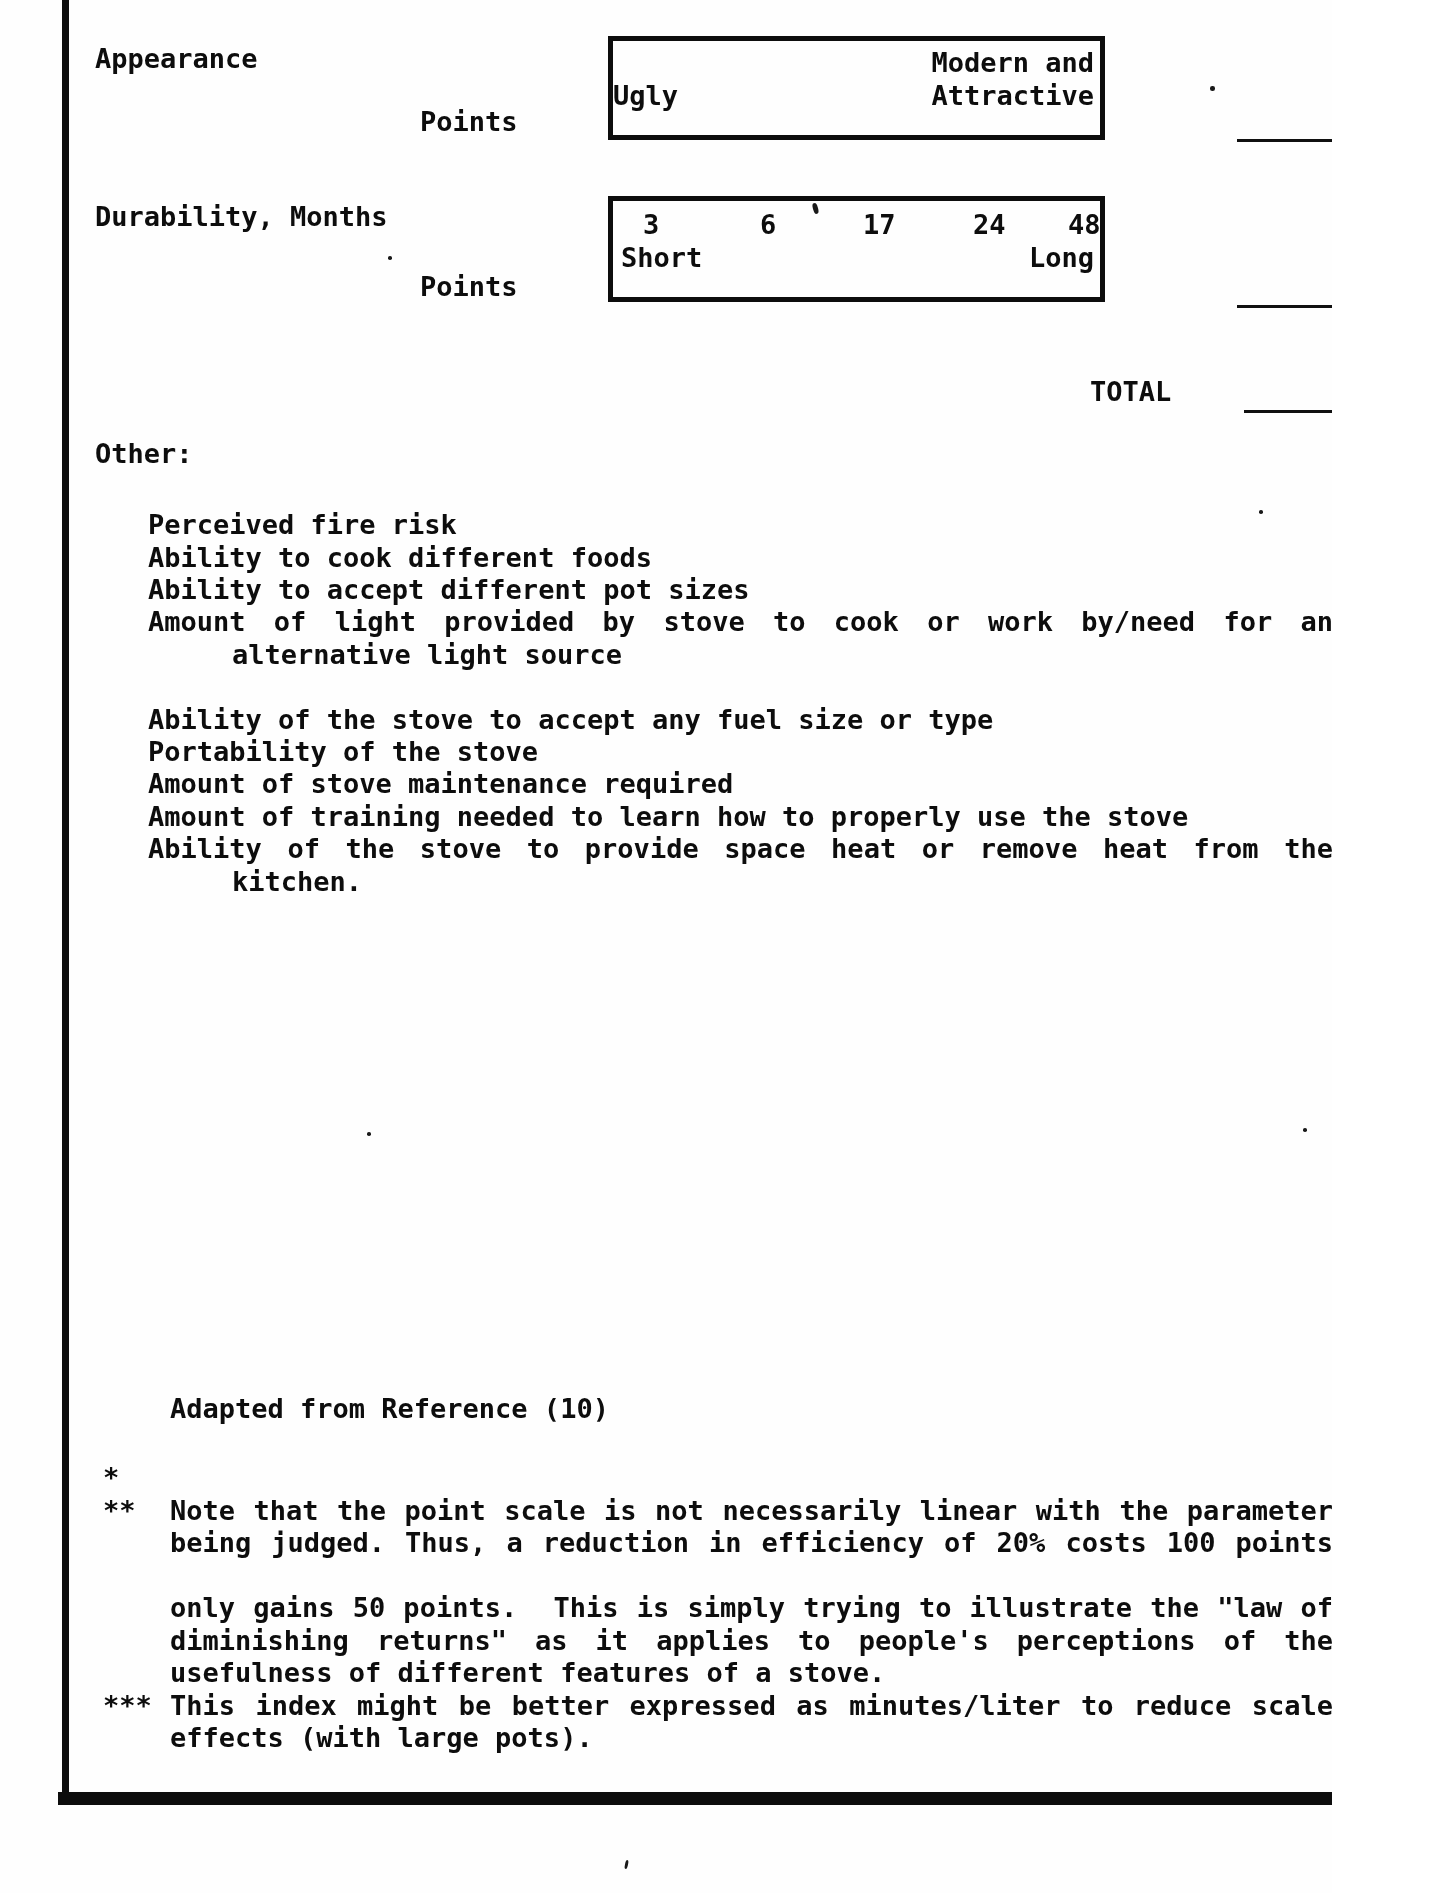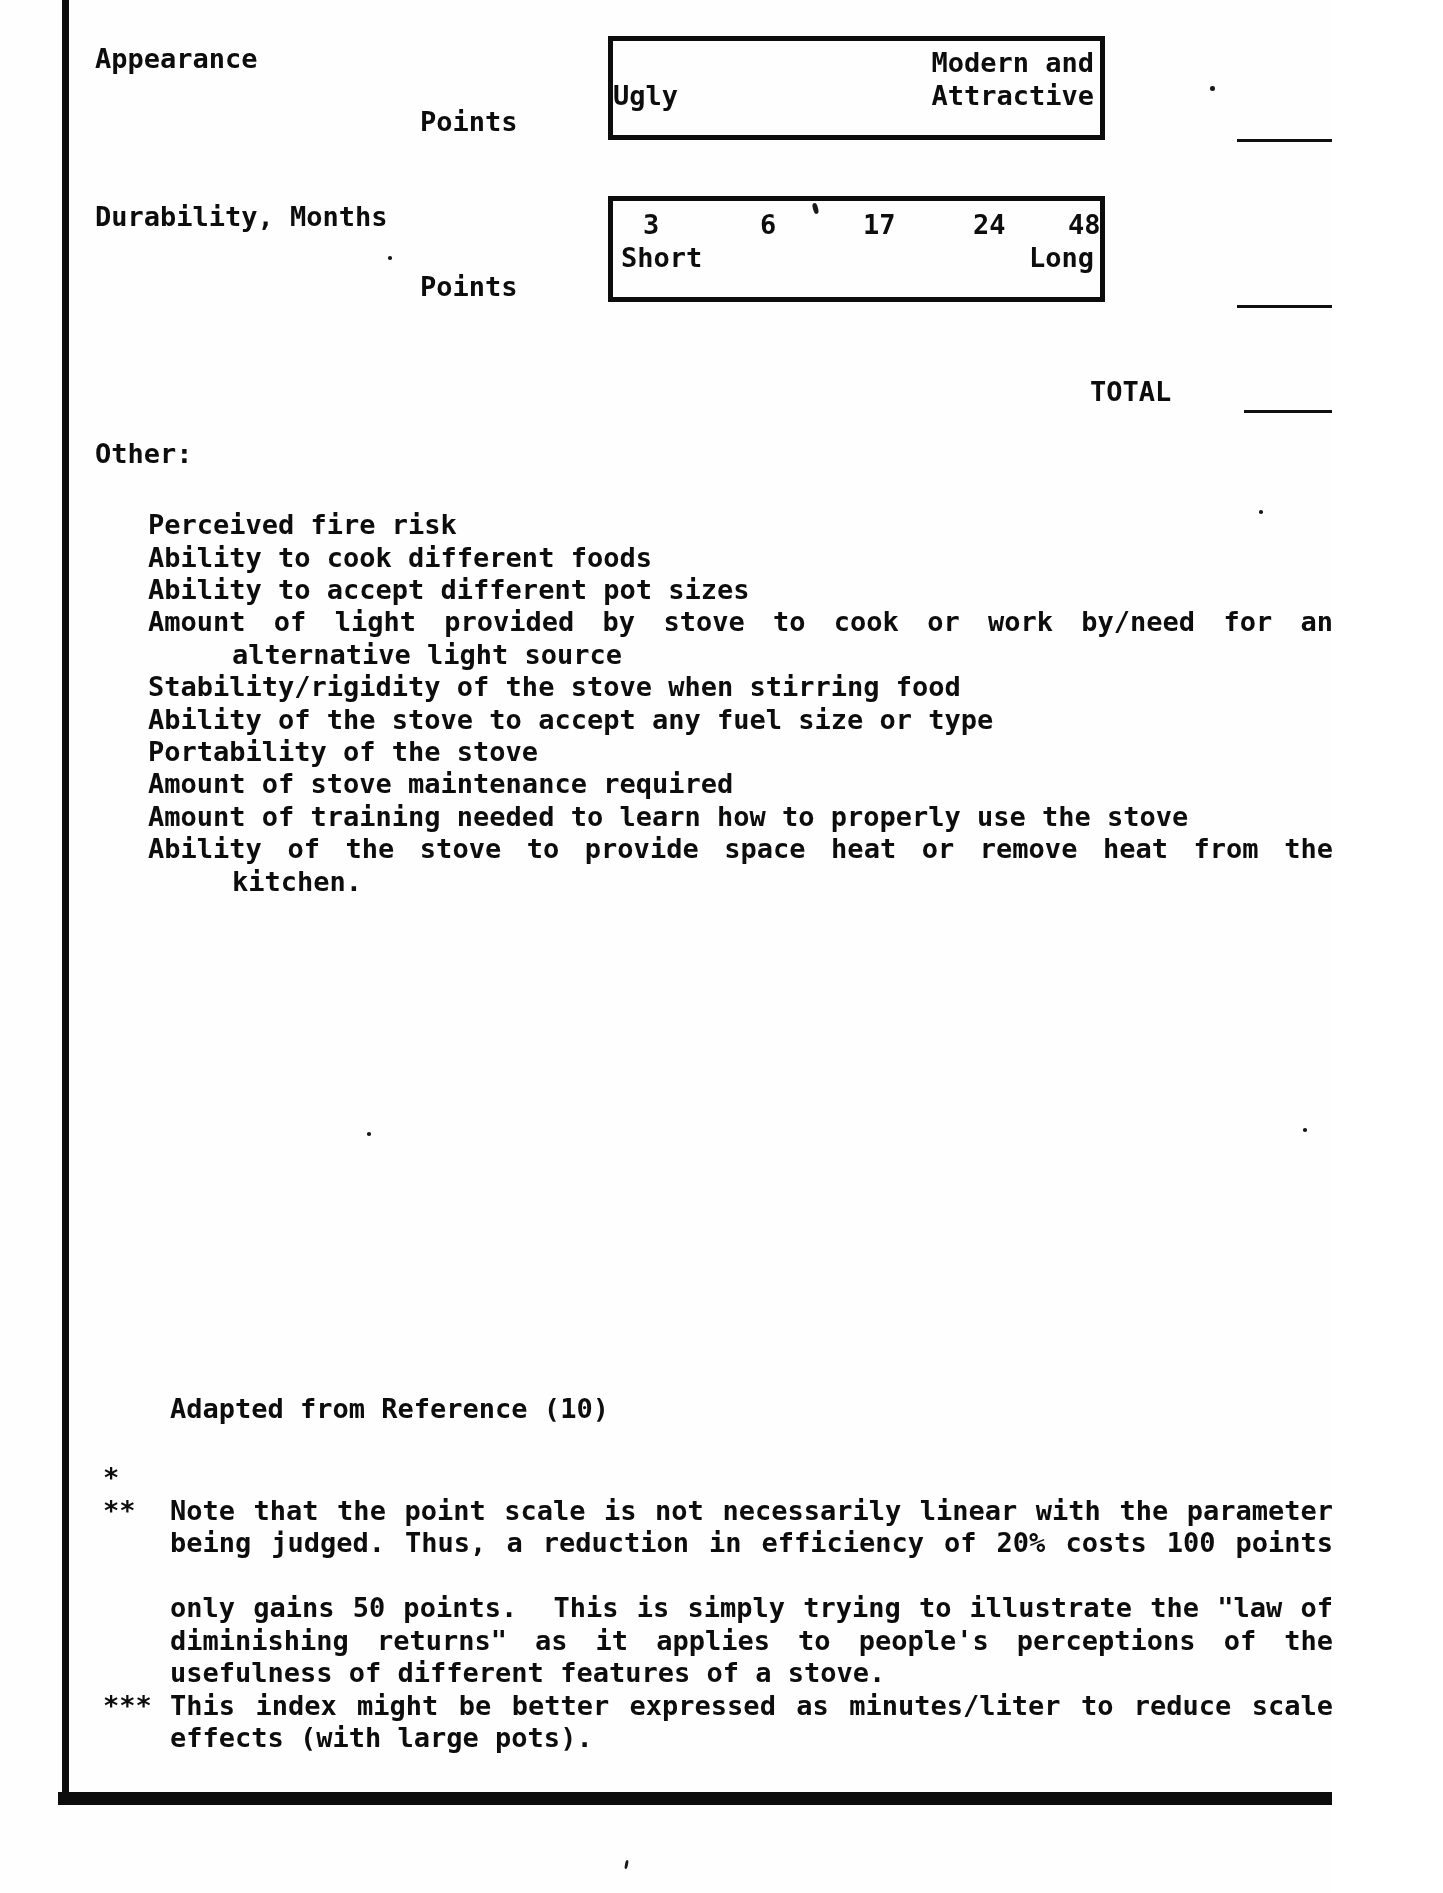--- a/index.html
+++ b/index.html
@@ -69,21 +69,20 @@
   <div class="t" style="left:1090px; top:375px">TOTAL</div>
   <div class="blank" style="left:1244px; top:410px; width:104px"></div>
 
   <div class="t" style="left:95px; top:437px">Other:</div>
 
   <div class="t" style="left:148px; top:508px">Perceived fire risk</div>
   <div class="t" style="left:148px; top:541px">Ability to cook different foods</div>
   <div class="t" style="left:148px; top:573px">Ability to accept different pot sizes</div>
   <div class="t jl" style="left:148px; top:605px">Amount of light provided by stove to cook or work by/need for an</div>
   <div class="t" style="left:232px; top:638px">alternative light source</div>
-  <div class="t" style="left:148px; top:670px">Stability/rigidity of the stove when stirring food</div>
   <div class="t" style="left:148px; top:703px">Ability of the stove to accept any fuel size or type</div>
   <div class="t" style="left:148px; top:735px">Portability of the stove</div>
   <div class="t" style="left:148px; top:767px">Amount of stove maintenance required</div>
   <div class="t" style="left:148px; top:800px">Amount of training needed to learn how to properly use the stove</div>
   <div class="t jl" style="left:148px; top:832px">Ability of the stove to provide space heat or remove heat from the</div>
   <div class="t" style="left:232px; top:865px">kitchen.</div>
 
   <div class="t" style="left:103px; top:1461px">*</div>
   <div class="t" style="left:170px; top:1392px">Adapted from Reference (10)</div>
 

